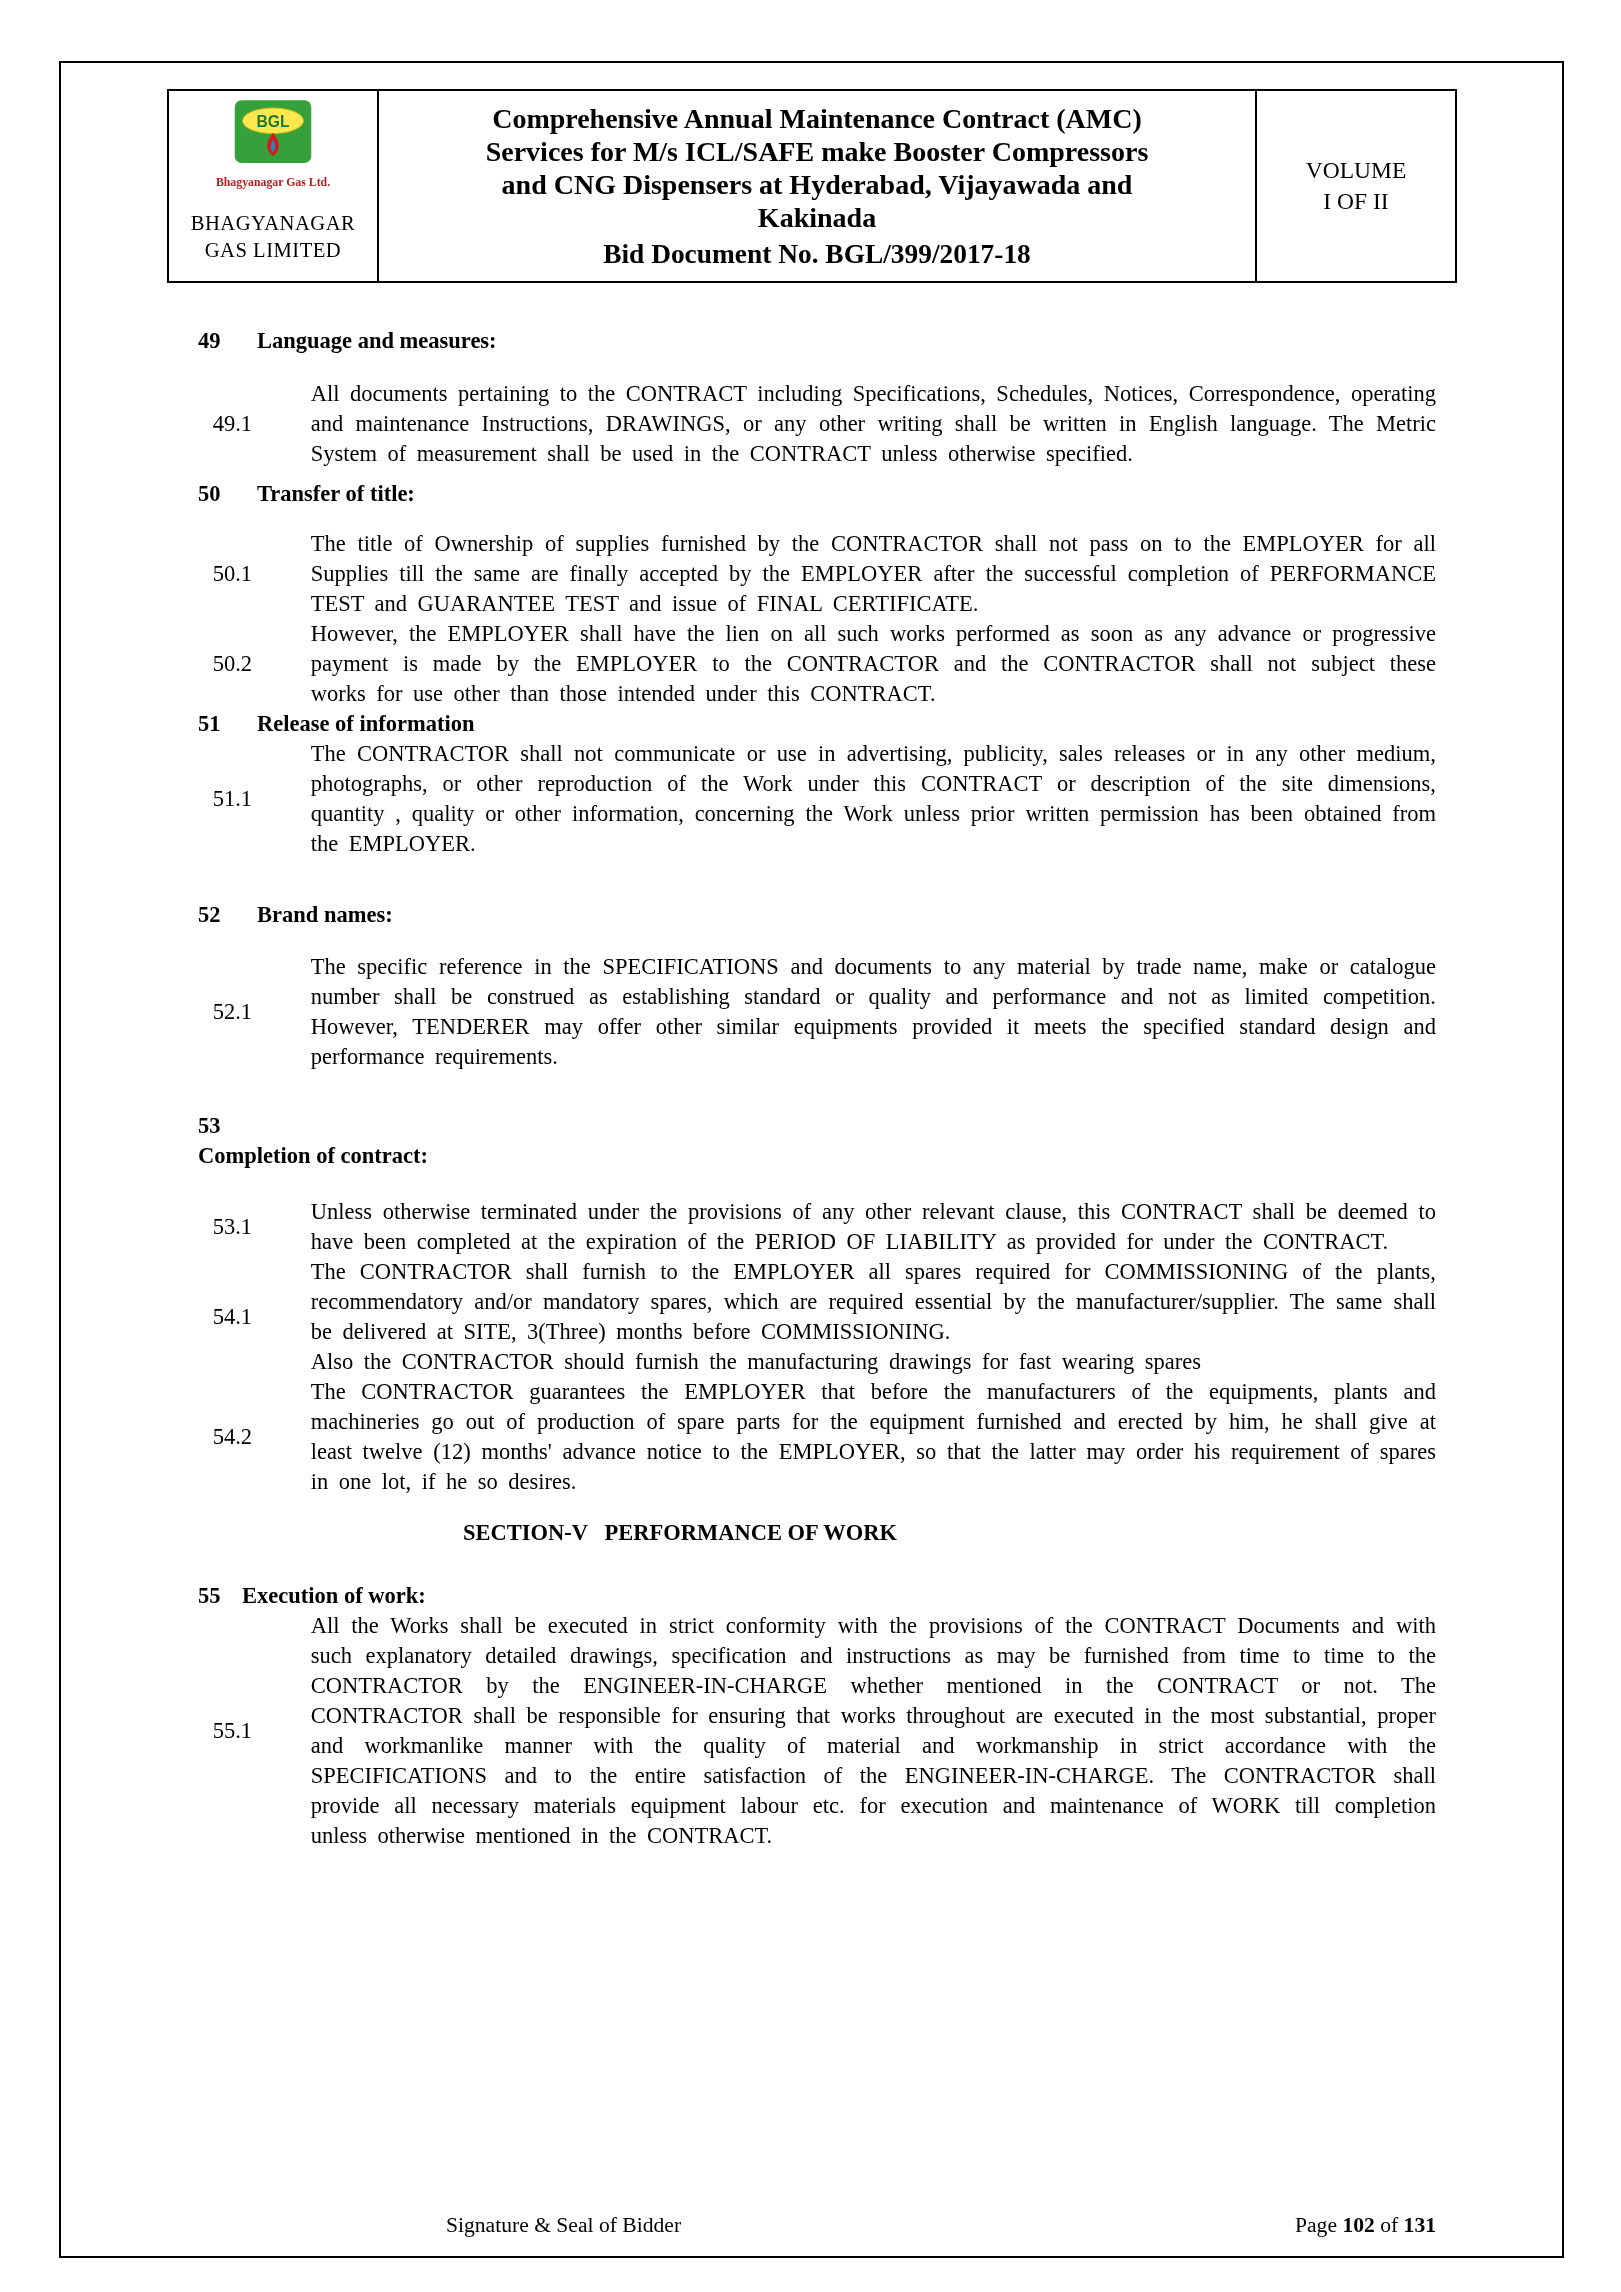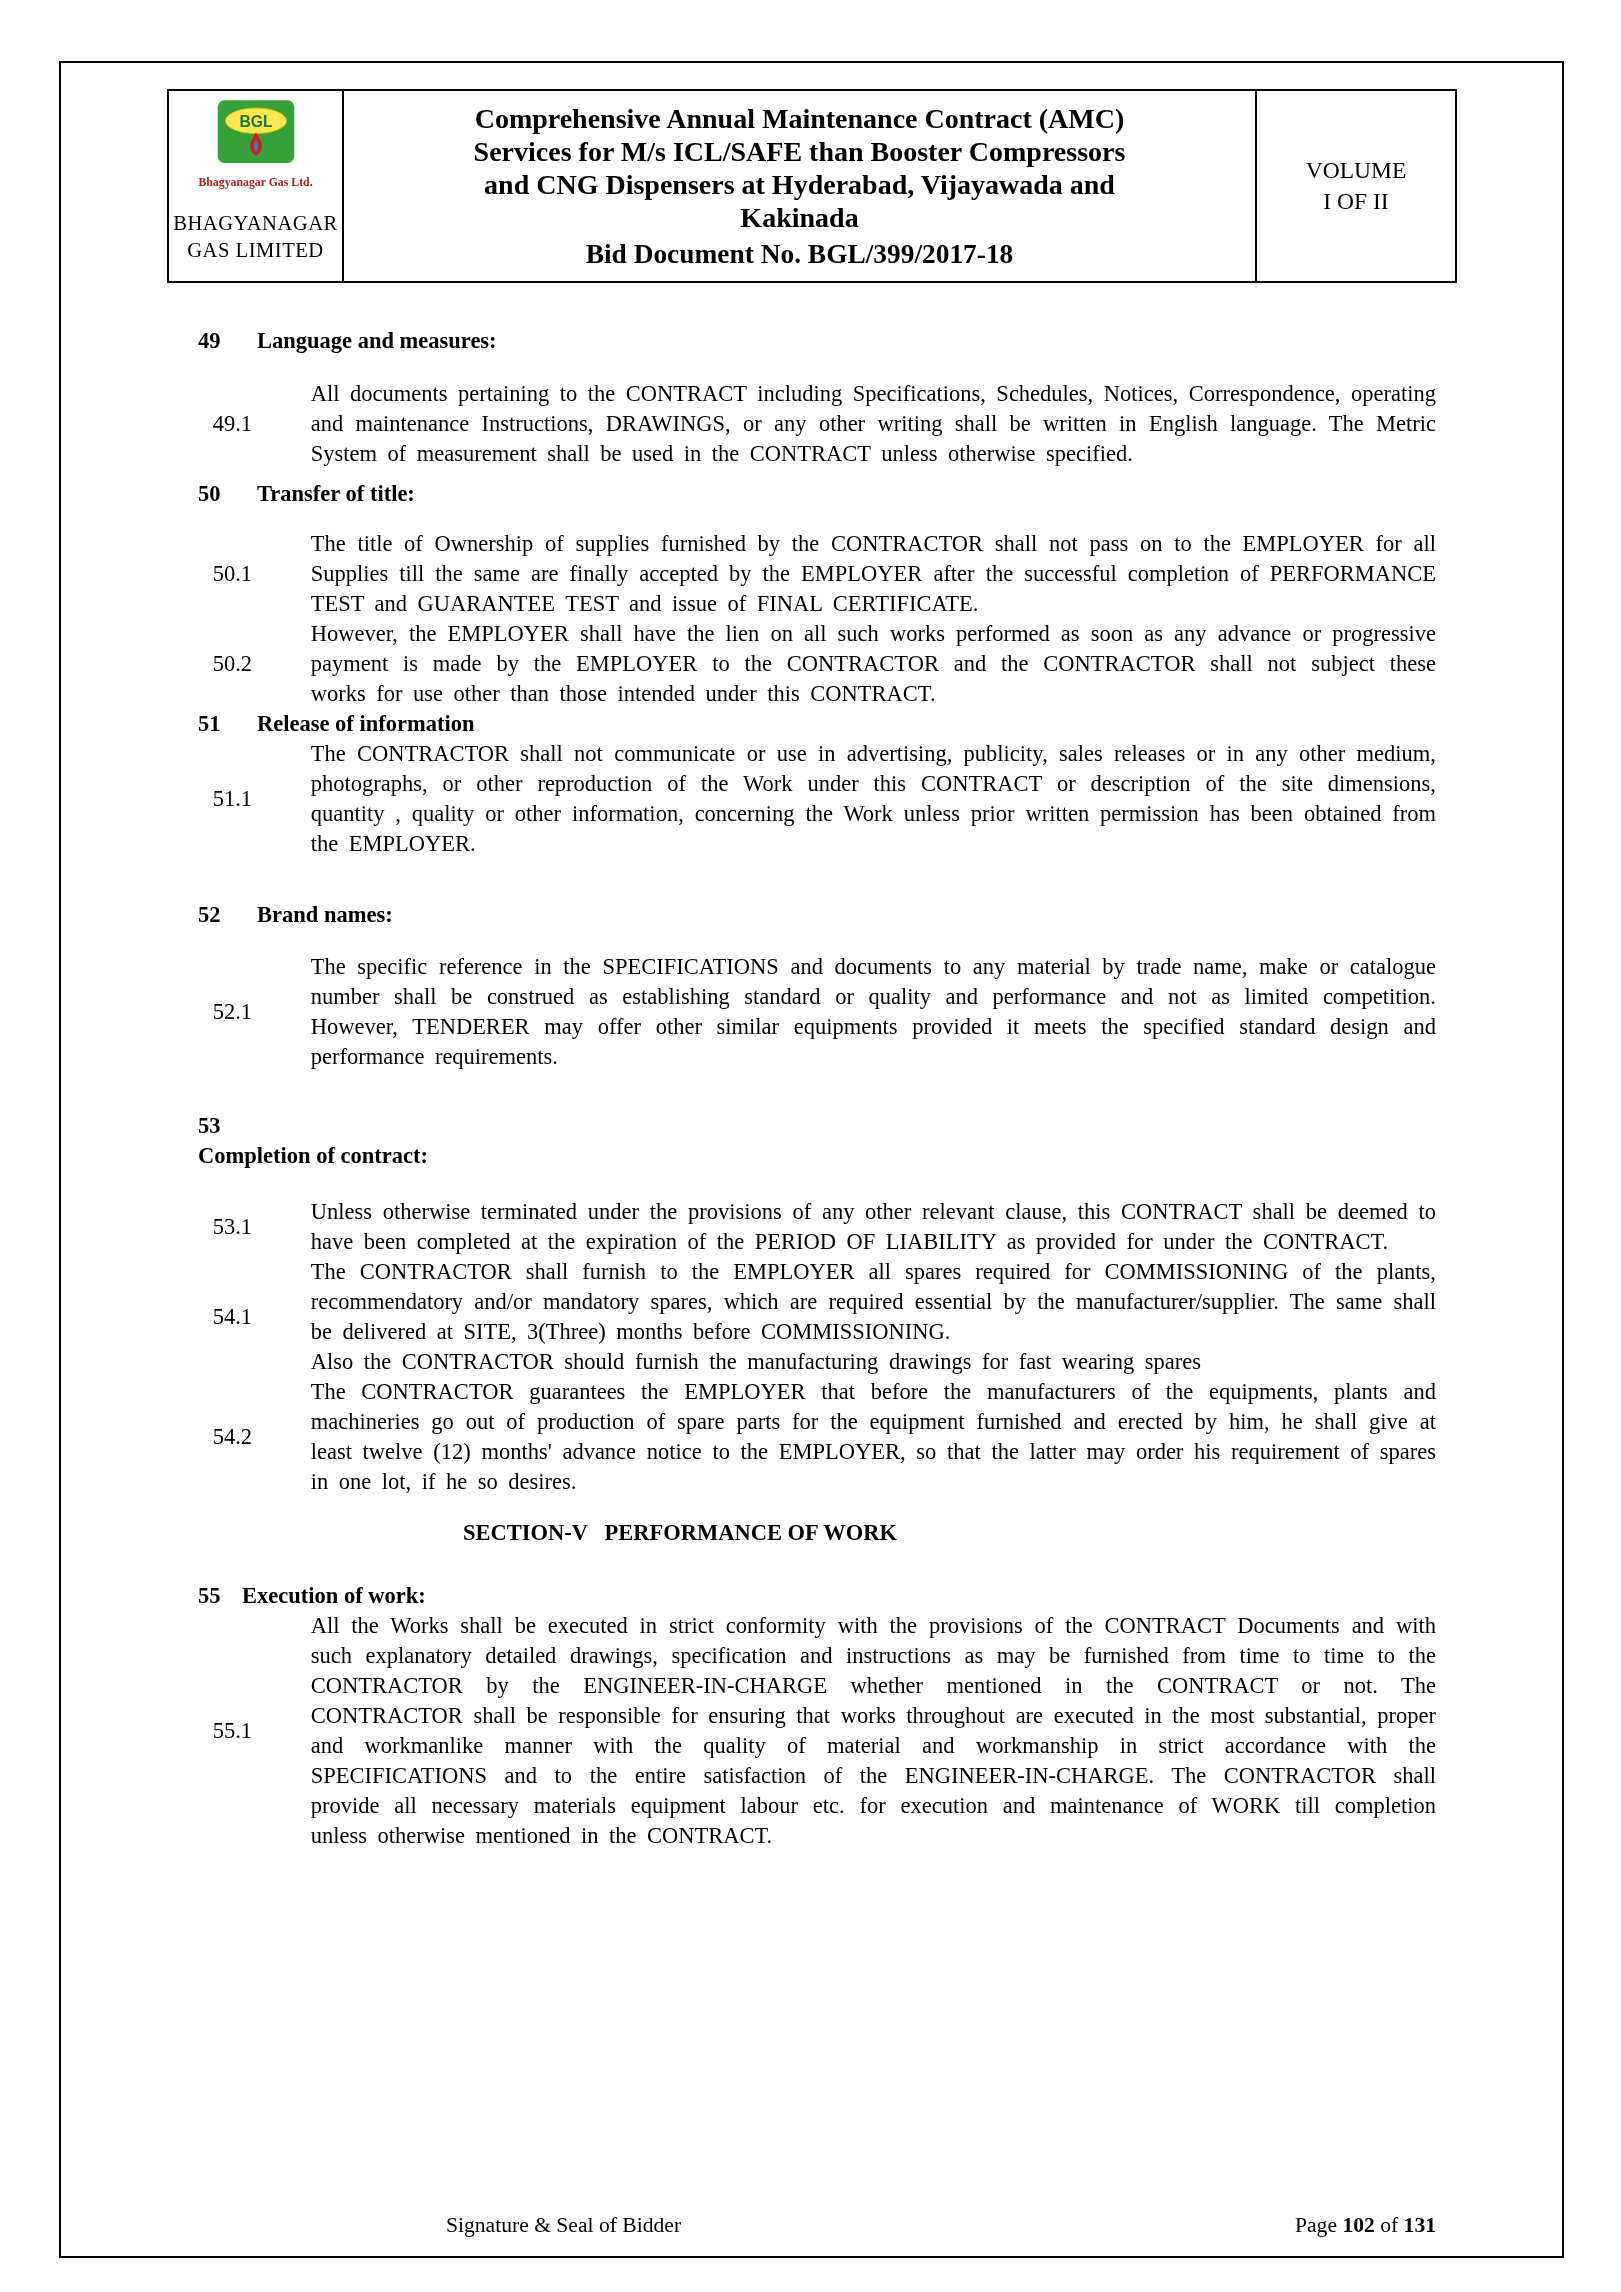--- a/index.html
+++ b/index.html
@@ -30,21 +30,21 @@
   }
   
   .header-table{
     display:flex;
     border:2px solid var(--ink);
     margin:25.5px 0 0 106px;
     width:1290px;
   }
   .cell{min-height:100%;}
   .logo-cell{
-    width:175px;
+    width:210px;
     border-right:2px solid var(--ink);
     padding:9.8px 3.9px 5.9px 3.9px;
     text-align:center;
   }
   .title-cell{
     flex:1;
     border-right:2px solid var(--ink);
     padding:11.8px 13.7px 9.8px 13.7px;
     text-align:center;
   }
@@ -142,21 +142,21 @@
         <div class="logo-caption">Bhagyanagar Gas Ltd.</div>
         <div class="company-name">
           <div>BHAGYANAGAR</div>
           <div>GAS LIMITED</div>
         </div>
       </div>
 
       <div class="cell title-cell">
         <div class="doc-title">
           <div>Comprehensive Annual Maintenance Contract (AMC)</div>
-          <div>Services for M/s ICL/SAFE than Booster Compressors</div>
+          <div>Services for M/s ICL/SAFE make Booster Compressors</div>
           <div>and CNG Dispensers at Hyderabad, Vijayawada and</div>
           <div>Kakinada</div>
         </div>
         <div class="doc-number">Bid Document No. BGL/399/2017-18</div>
       </div>
 
       <div class="cell volume-cell">
         <div>
           <div>VOLUME</div>
           <div>I OF II</div>

